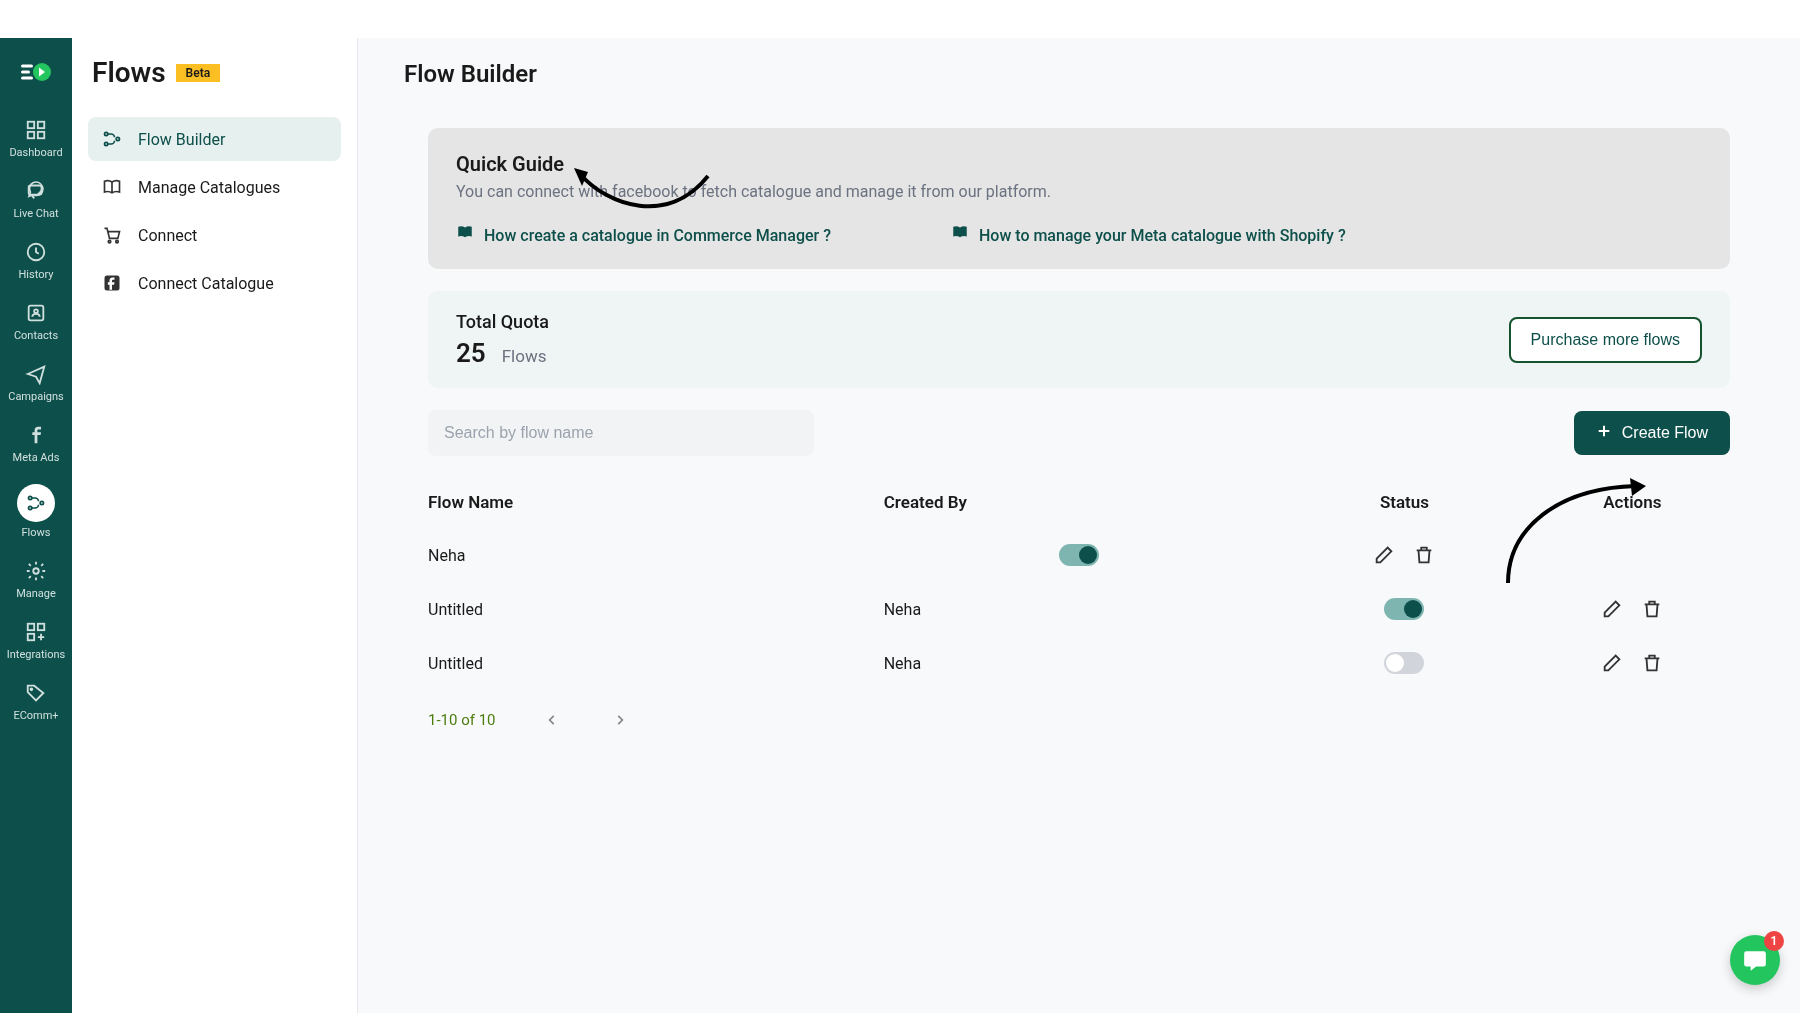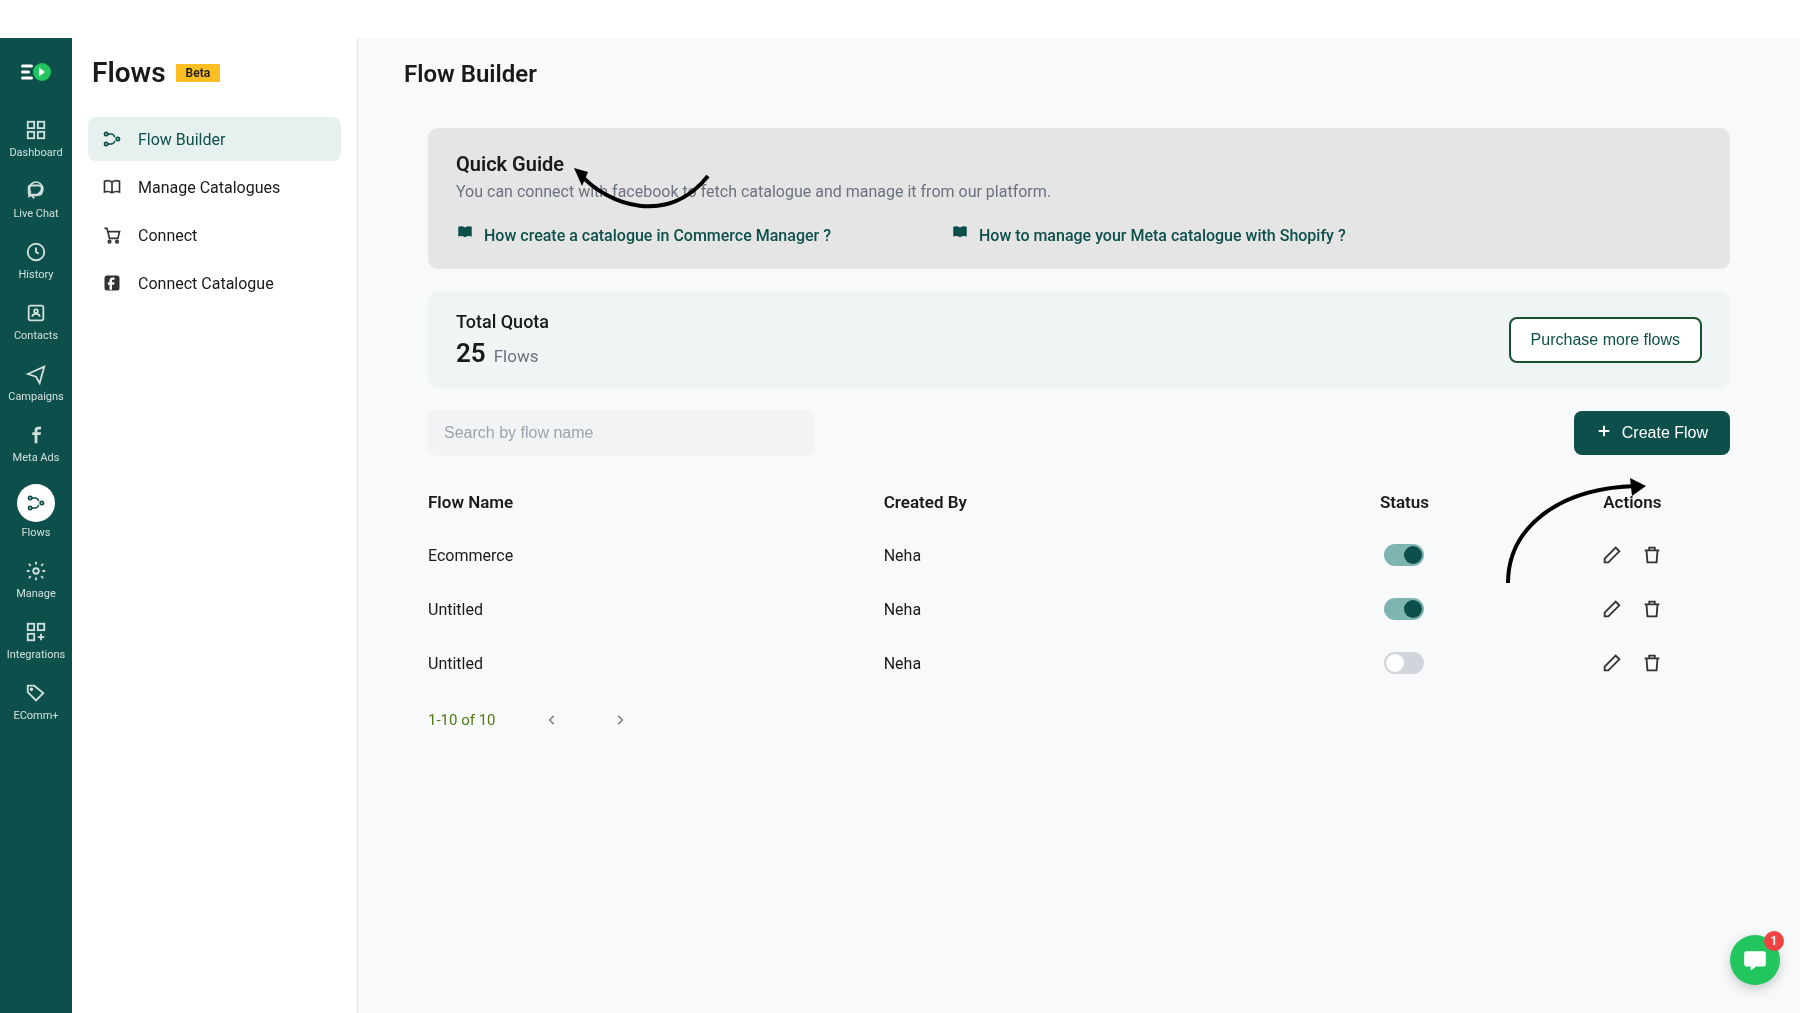--- a/index.html
+++ b/index.html
@@ -23,21 +23,21 @@
 .main { flex: 1; background: #f8f9fa; padding: 22px 46px; position: relative; overflow: hidden; }
 .page-title { font-size: 24px; font-weight: 600; margin-bottom: 40px; }
 .content-area { padding: 0 24px; }
 .card { background: #e5e5e5; border-radius: 10px; padding: 24px 28px; margin-bottom: 22px; }
 .card.quota { background: #eef5f4; display: flex; align-items: center; justify-content: space-between; padding: 20px 28px;}
 .qg-title { font-size: 20px; font-weight: 600; margin-bottom: 6px; }
 .qg-desc { color: #6b7280; font-size: 16px; margin-bottom: 22px; }
 .qg-links { display: flex; gap: 120px; }
 .qg-link { color: #0d4f4a; font-size: 16px; display: flex; align-items: flex-end; gap: 10px; cursor: pointer; font-weight: 500; }
 .quota-label { font-size: 18px; font-weight: 500; margin-bottom: 6px; }
-.quota-value { font-size: 26px; font-weight: 600; display: inline-block; margin-right: 4px; }
+.quota-value { font-size: 26px; font-weight: 600; display: inline-block; margin-right: 12px; }
 .quota-unit { color: #6b7280; font-size: 17px; }
 .btn-outline { border: 2px solid #14532d; background: #fff; color: #0d4f4a; padding: 12px 20px; border-radius: 8px; font-size: 16px; cursor: pointer; font-weight: 500;}
 .btn-primary { background: #0d4f4a; color: #fff; border: none; padding: 12px 22px; border-radius: 8px; font-size: 16px; cursor: pointer; display: flex; align-items: center; gap: 10px; font-weight: 500;}
 .search-row { display: flex; justify-content: space-between; align-items: center; margin-bottom: 20px; }
 .search-input { width: 386px; padding: 14px 16px; border: none; background: #f1f3f4; border-radius: 8px; font-size: 16px; color: #333; }
 .search-input::placeholder { color: #9ca3af; }
 .table { width: 100%; }
 .table-head, .table-row { display: grid; grid-template-columns: 1.4fr 1.2fr 0.8fr 0.6fr; align-items: center; padding: 16px 0; }
 .table-head { font-weight: 600; font-size: 17px; color: #1a1a1a; }
 .table-row { font-size: 16px; color: #1a1a1a; }
@@ -273,21 +273,20 @@
 
       <div class="table">
         <div class="table-head">
           <div>Flow Name</div>
           <div>Created By</div>
           <div class="status-col">Status</div>
           <div class="actions-col">Actions</div>
         </div>
 
         <div class="table-row">
-          <div>Ecommerce</div>
           <div>Neha</div>
           <div class="status-col">
               <div class="toggle on">
                 <div class="knob"></div>
               </div>
             </div>
           <div class="actions-col actions">
             <span class="action-icon"><svg viewBox="0 0 24 24" fill="none" stroke="currentColor" stroke-width="2">
                   <path d="M4 20h4L20 8l-4-4L4 16v4z"></path>
                 </svg></span>

